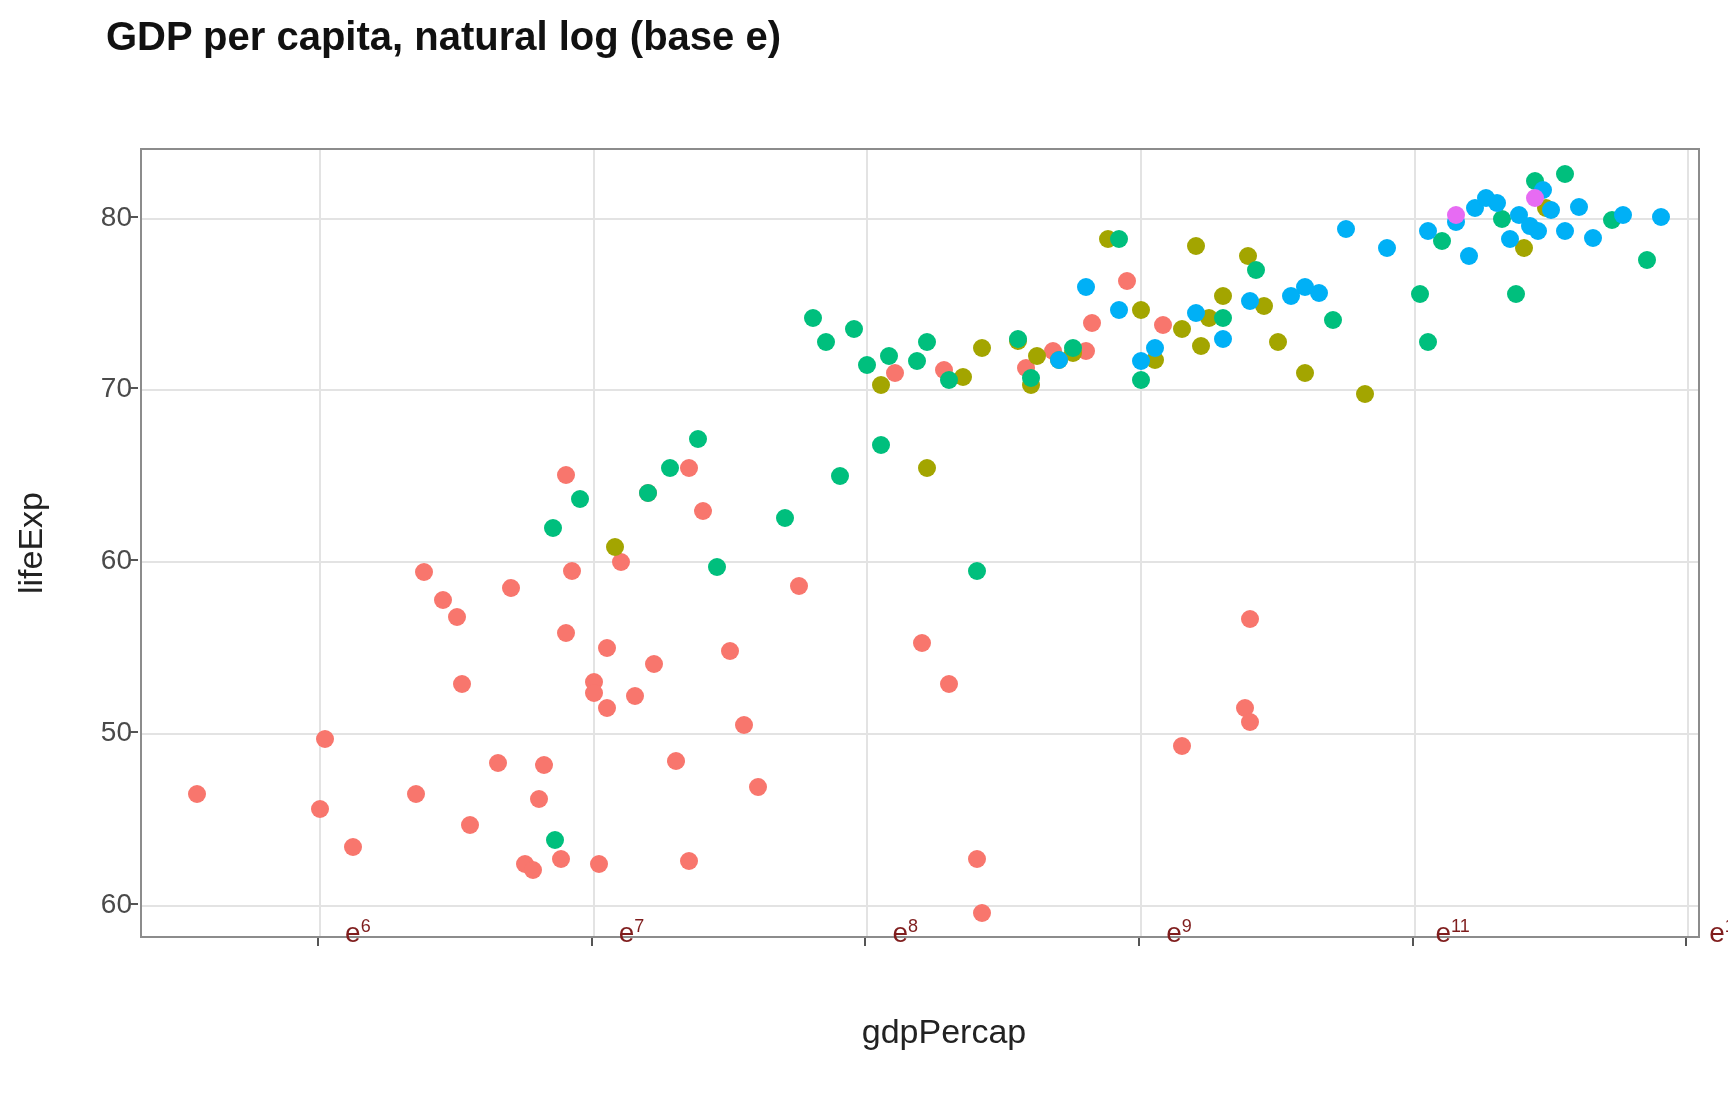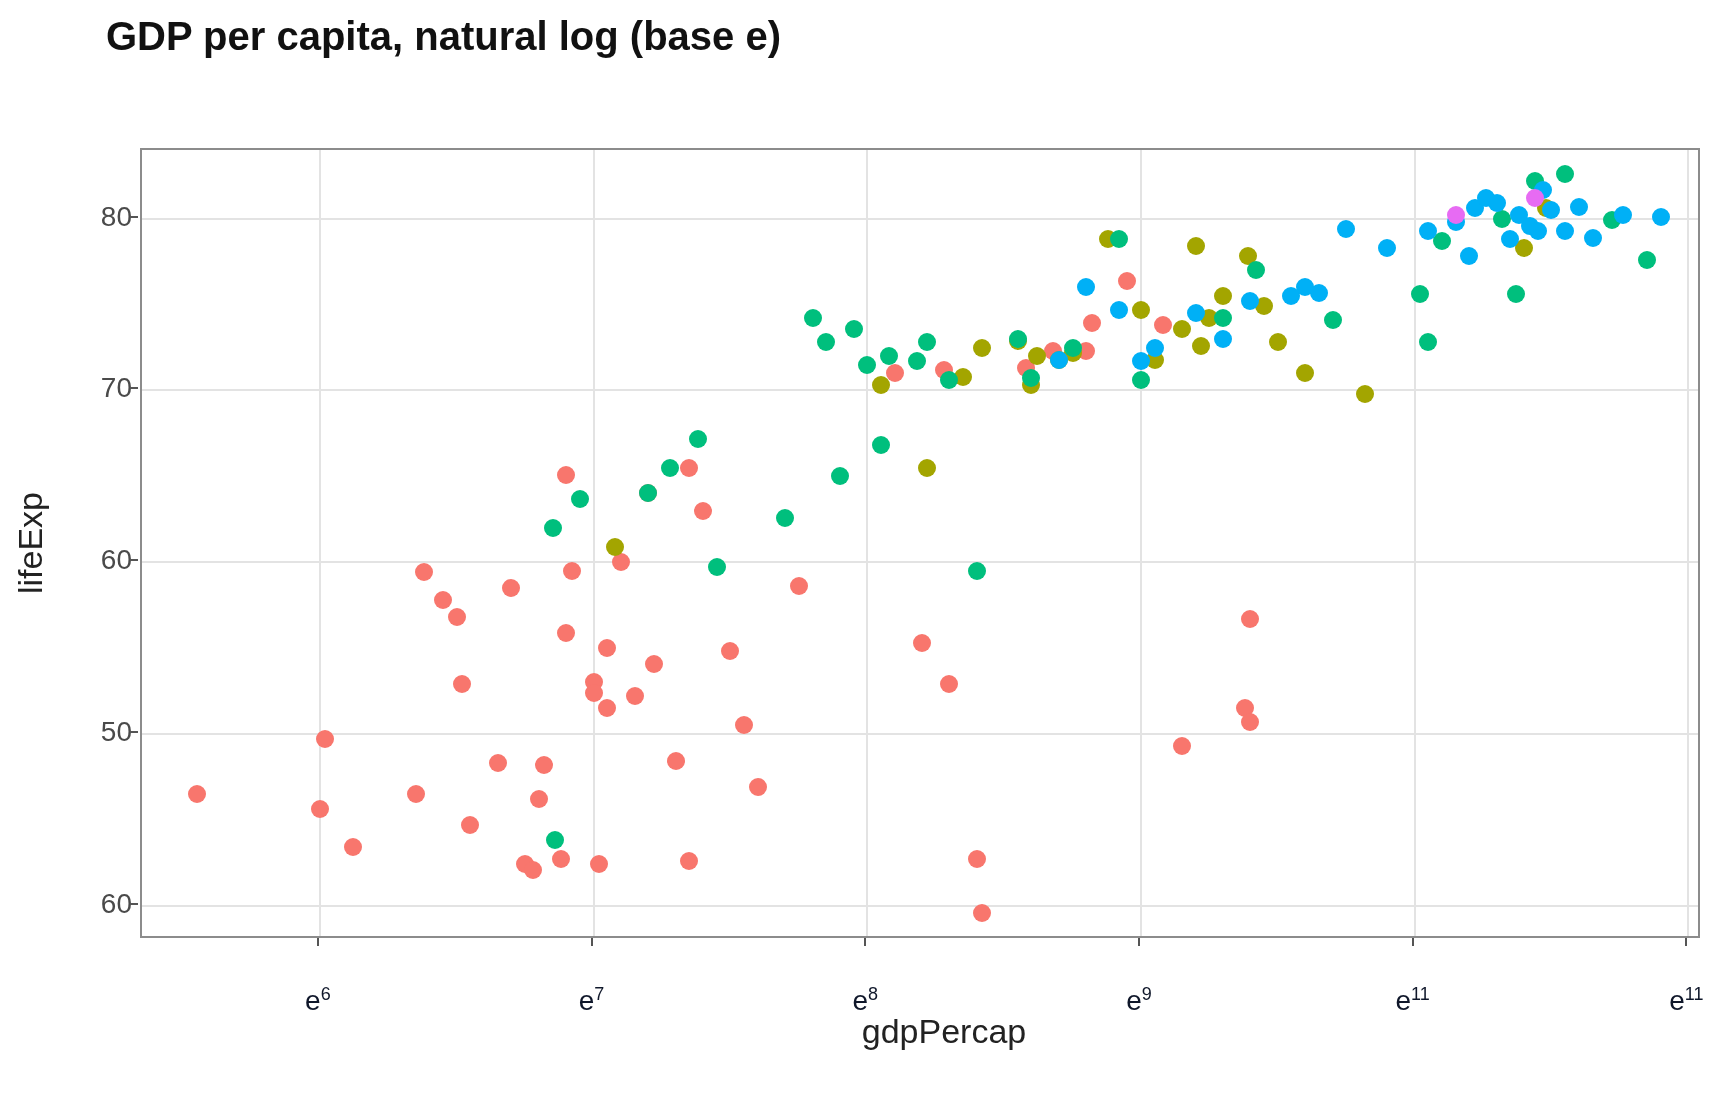--- a/index.html
+++ b/index.html
@@ -50,24 +50,25 @@
   .y-tick-label {
     position: absolute;
     right: 1596px; 
     transform: translateY(-50%);
     font-size: 28px;
     color: #4a4a4a;
     text-align: center;
   }
   .x-tick-label {
     position: absolute;
-    top: 984px;
+    top: 916px;
     transform: translateX(-50%);
     font-size: 28px;
-    color: #0f172a;
+    color: #7f1d1d;
+    margin-left: 40px;
   }
   .x-tick-label sup { font-size: 18px; vertical-align: super; }
 
   .y-axis-title {
     position: absolute;
     left: 30px;
     top: 543px;
     transform: translate(-50%, -50%) rotate(-90deg);
     font-size: 34px;
     color: #222;

